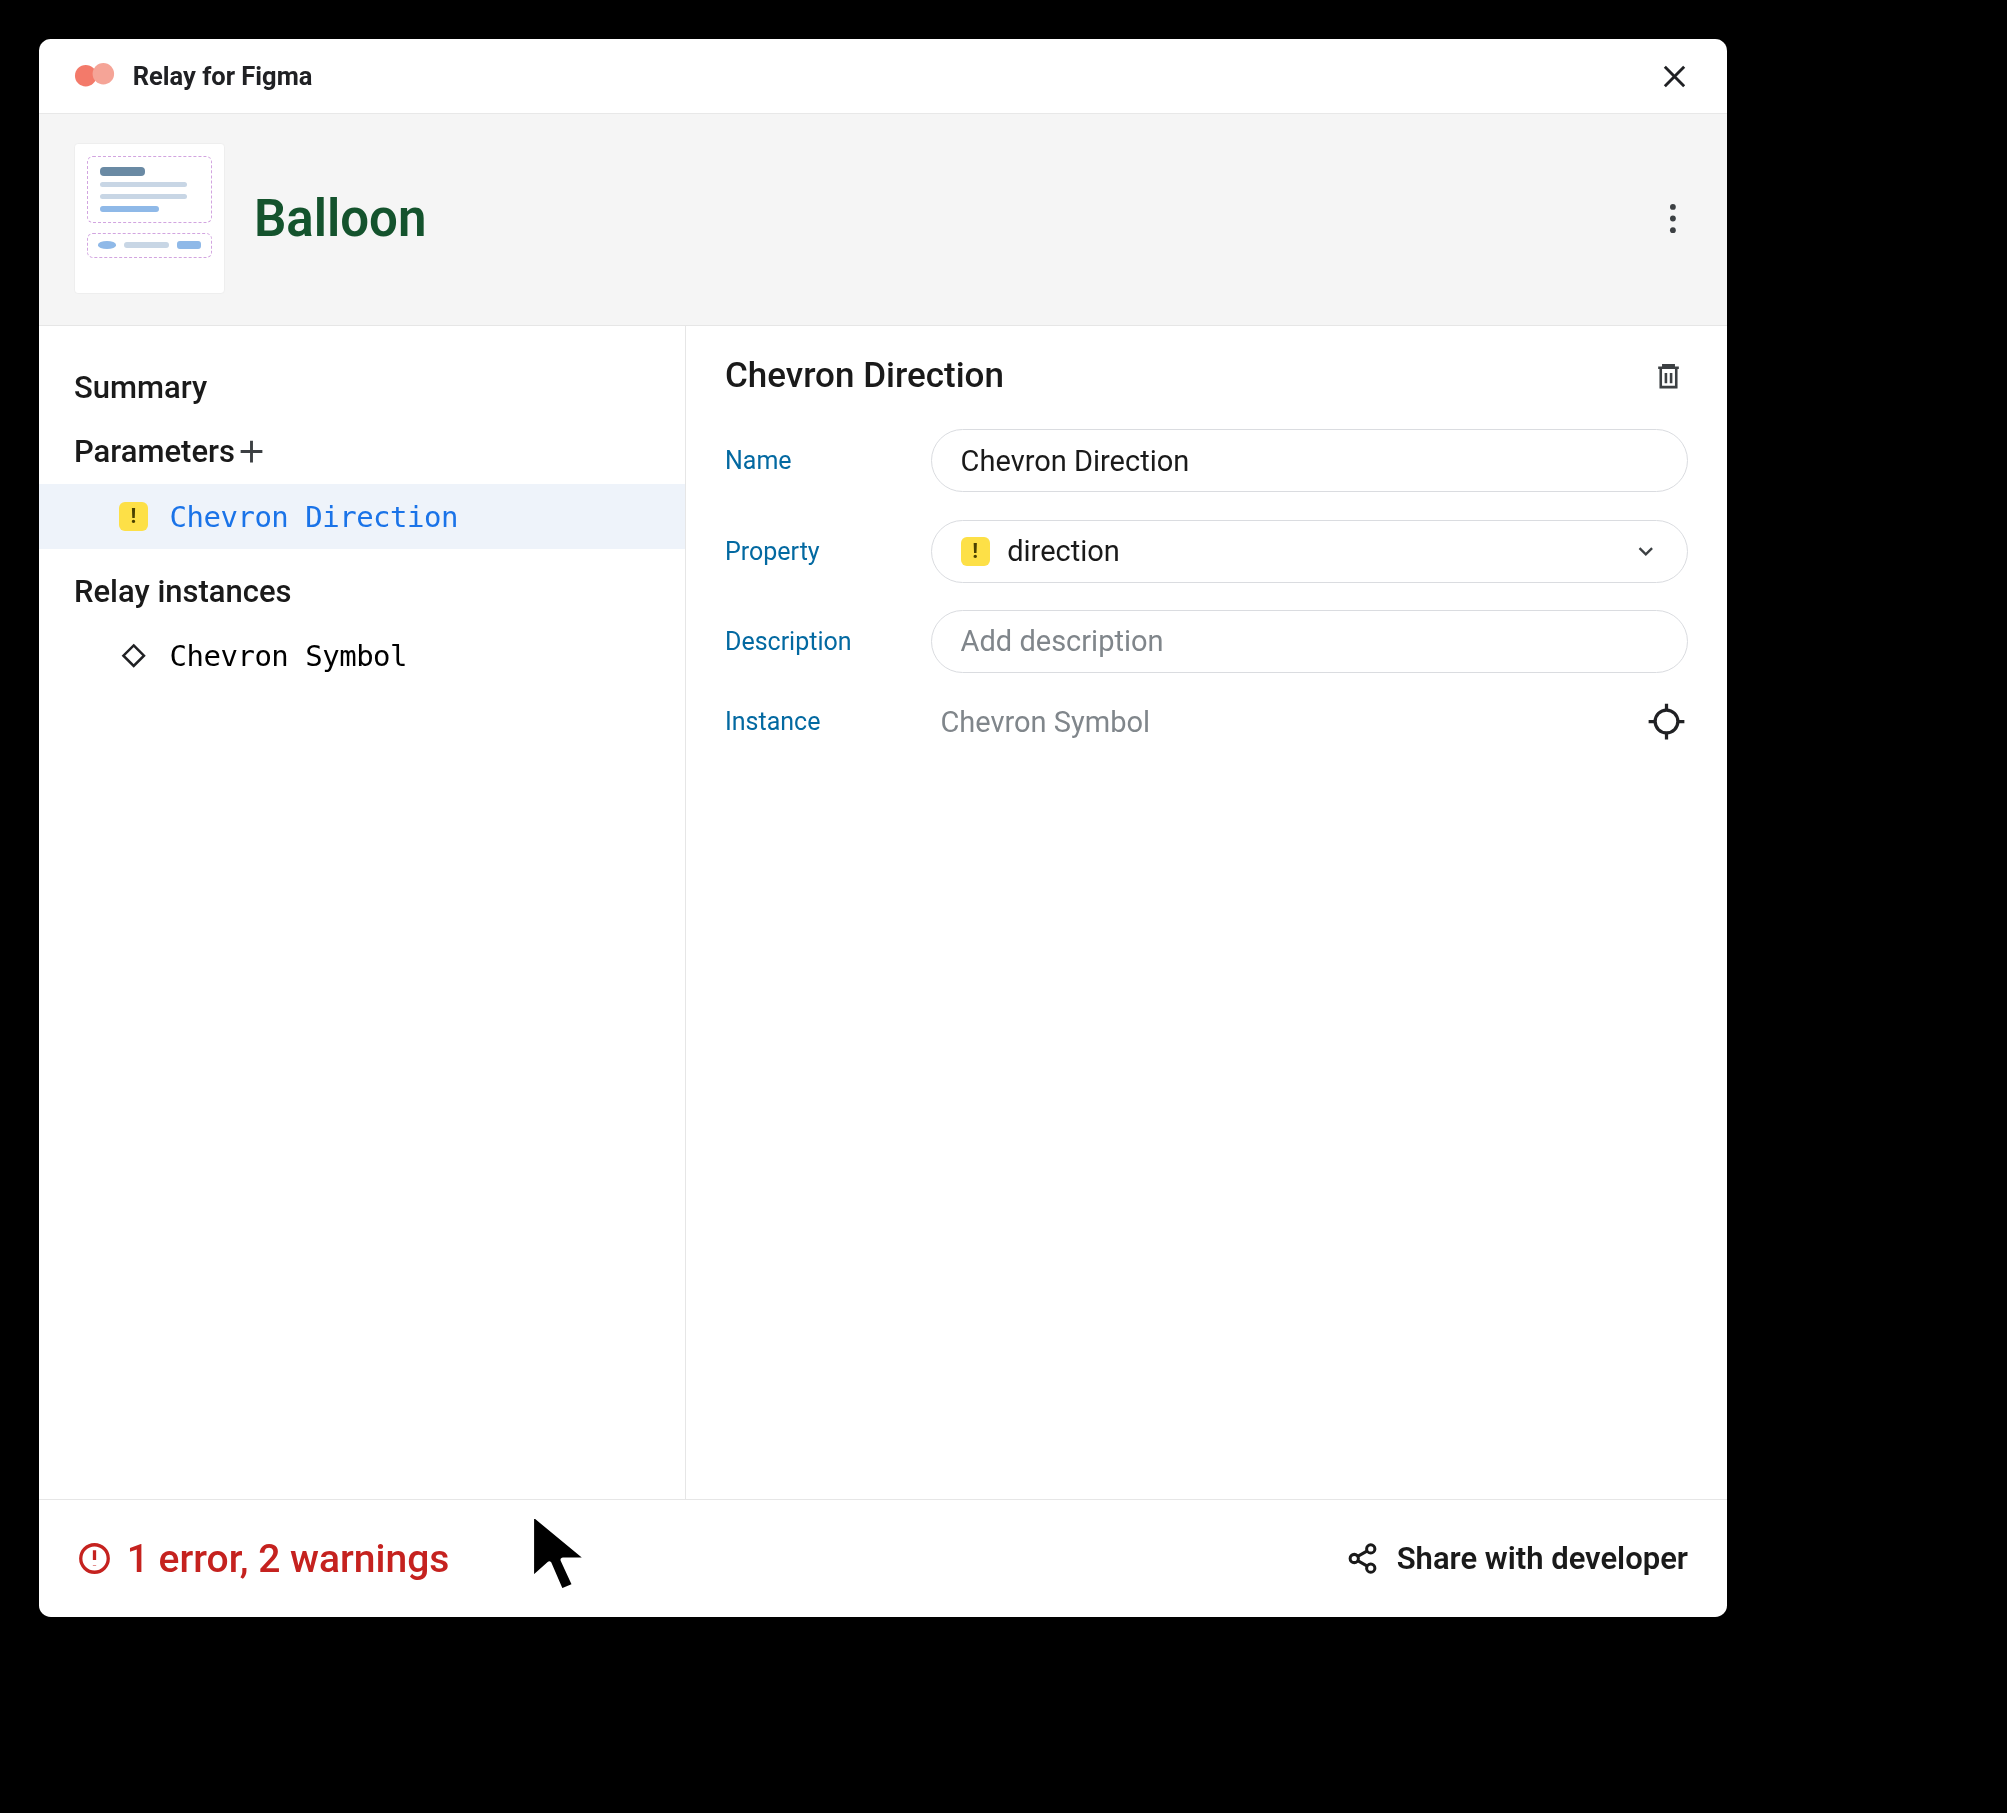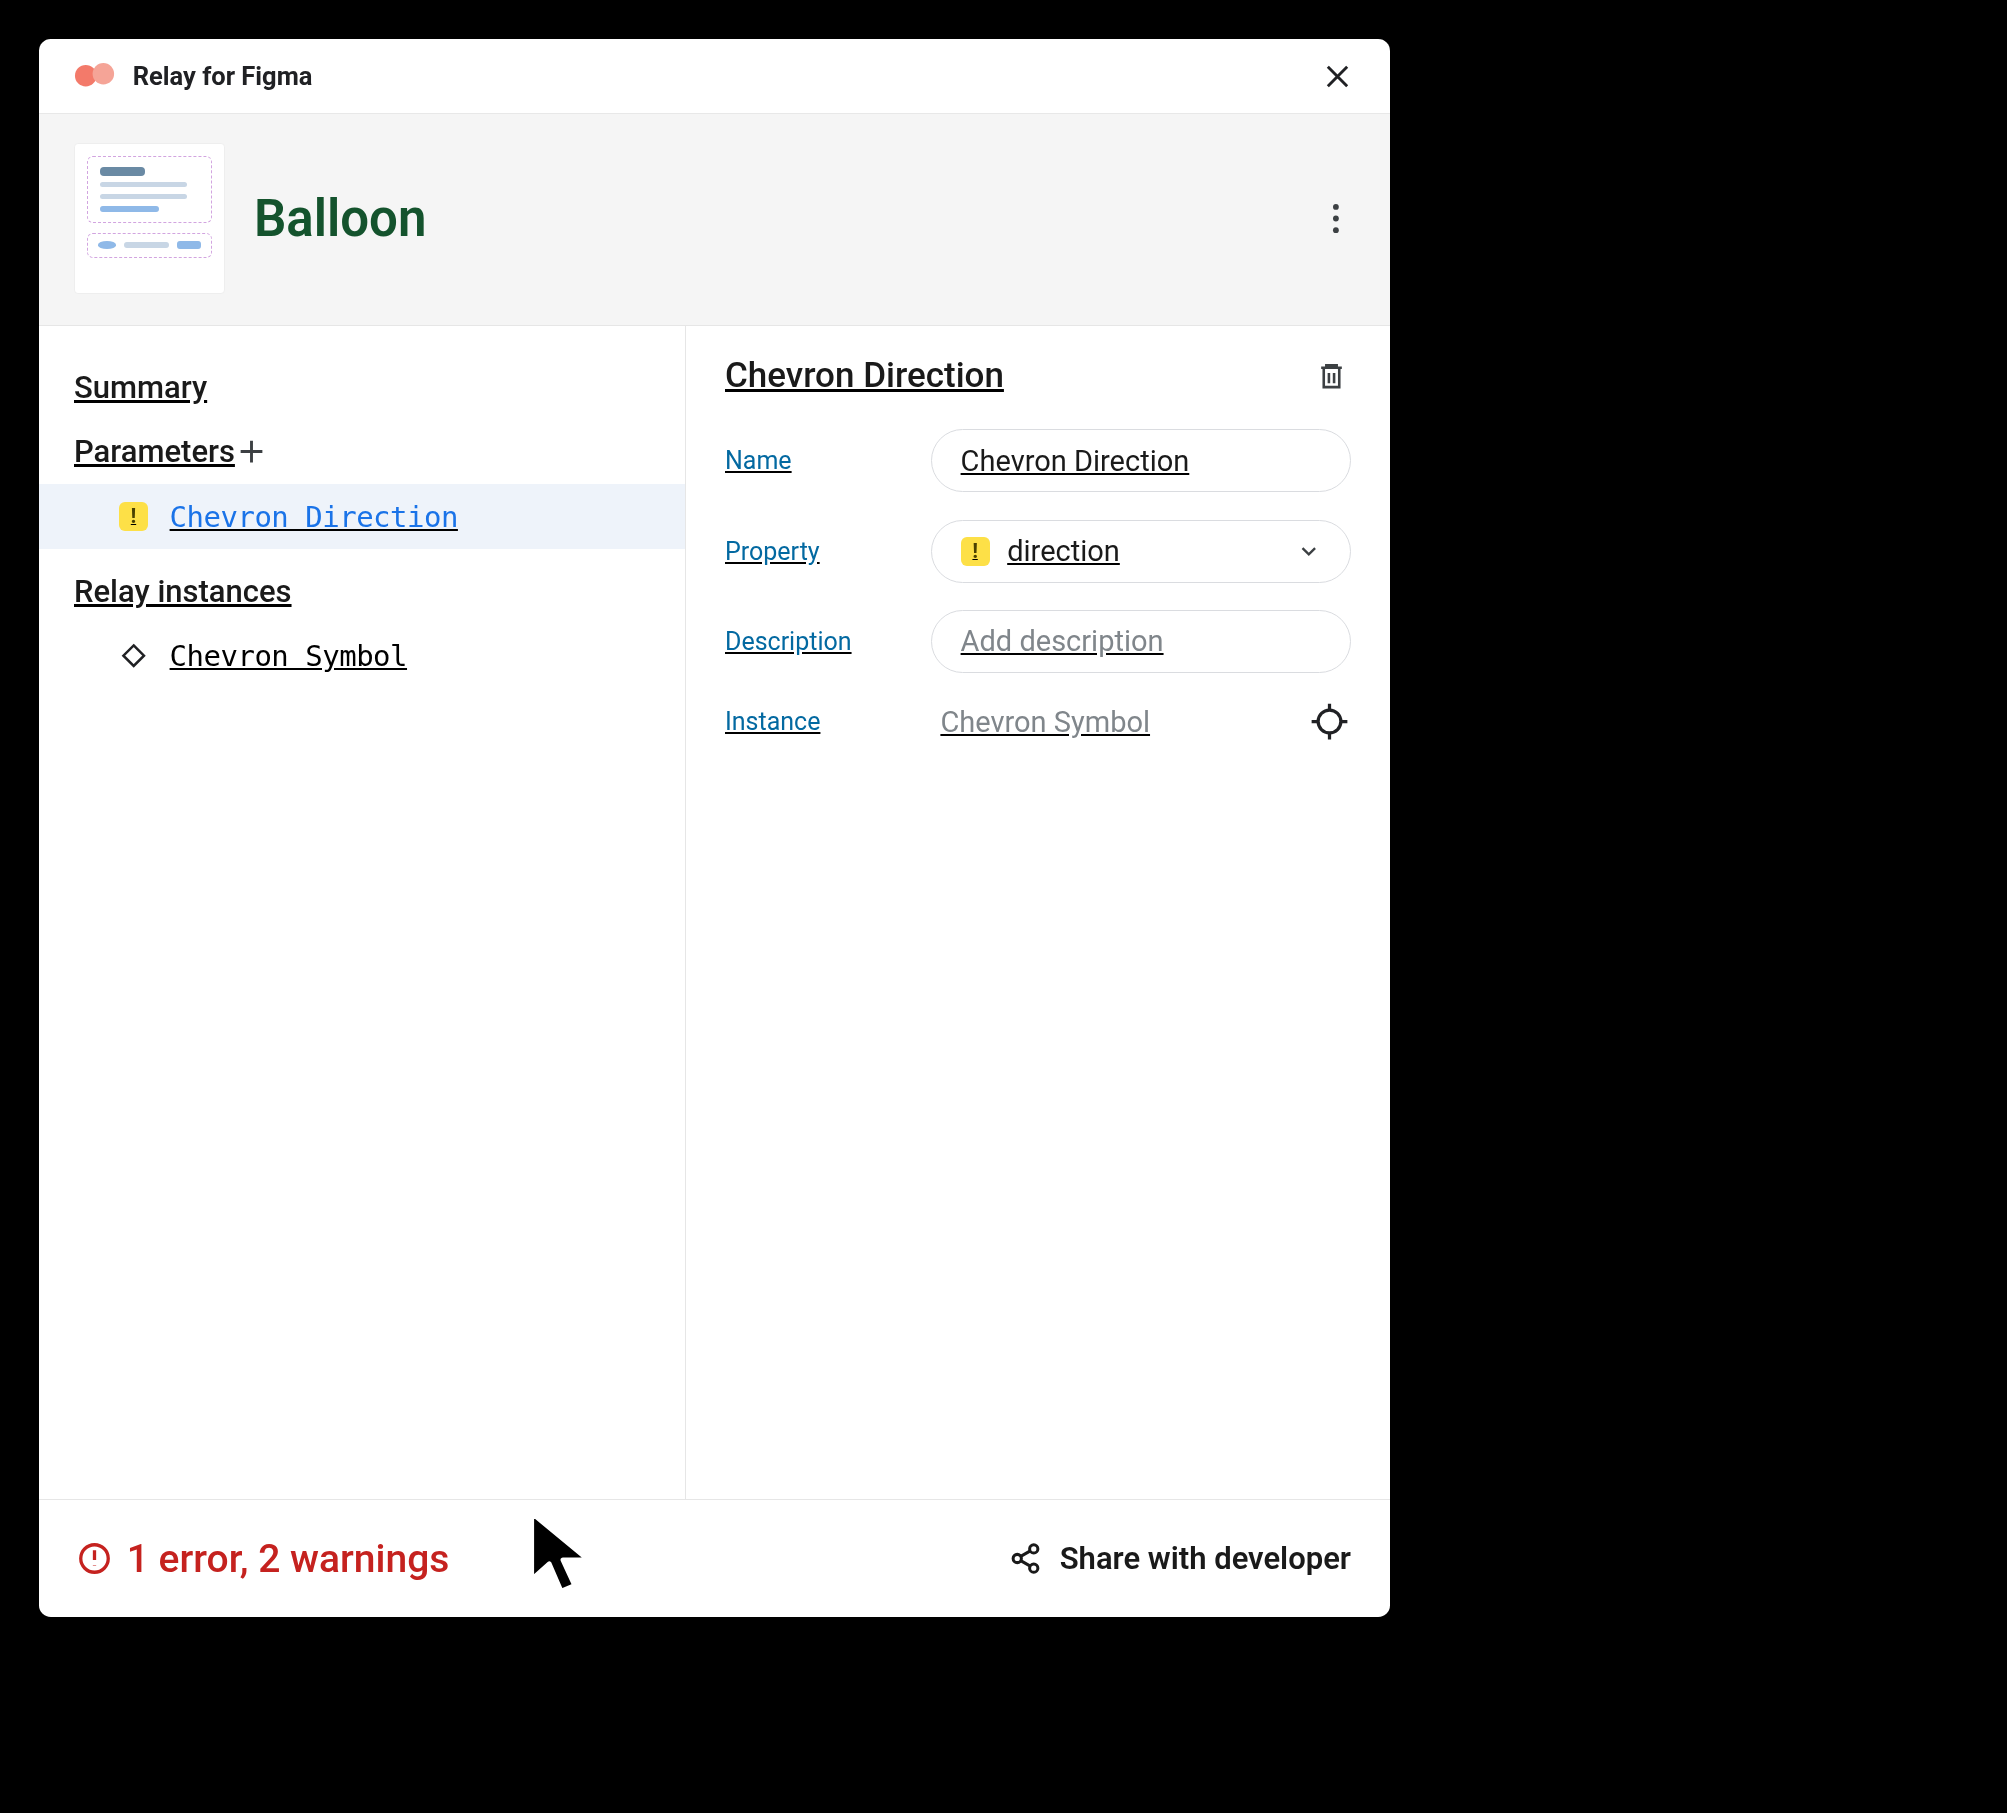--- a/index.html
+++ b/index.html
@@ -4,21 +4,21 @@
 <style>
   * { box-sizing: border-box; margin: 0; padding: 0; }
   body {
     background: #000;
     width: 2007px;
     height: 1813px;
     font-family: -apple-system, BlinkMacSystemFont, "Segoe UI", Roboto, sans-serif;
     padding: 39px;
   }
   .window {
-    width: 1351px;
+    width: 1688px;
     height: 1578px;
     background: #fff;
     border-radius: 11.8px;
     box-shadow: 0 15.7px 47px rgba(0,0,0,0.45);
     display: flex;
     flex-direction: column;
     overflow: hidden;
     position: relative;
   }
   
@@ -88,21 +88,20 @@
     width:39px; height:39px;
     display:flex; align-items:center; justify-content:center;
     cursor:pointer;
   }
   .header-menu svg { width:7.8px; height:31px; }
   
   .main {
     flex:1;
     display:flex;
     min-height:0;
-    text-decoration:underline;
   }
   .sidebar {
     width: 647px;
     border-right:1px solid #e6e6e6;
     padding: 29px 0;
   }
   .side-heading {
     font-size: 31px;
     font-weight: 500;
     color:#1a1a1a;

